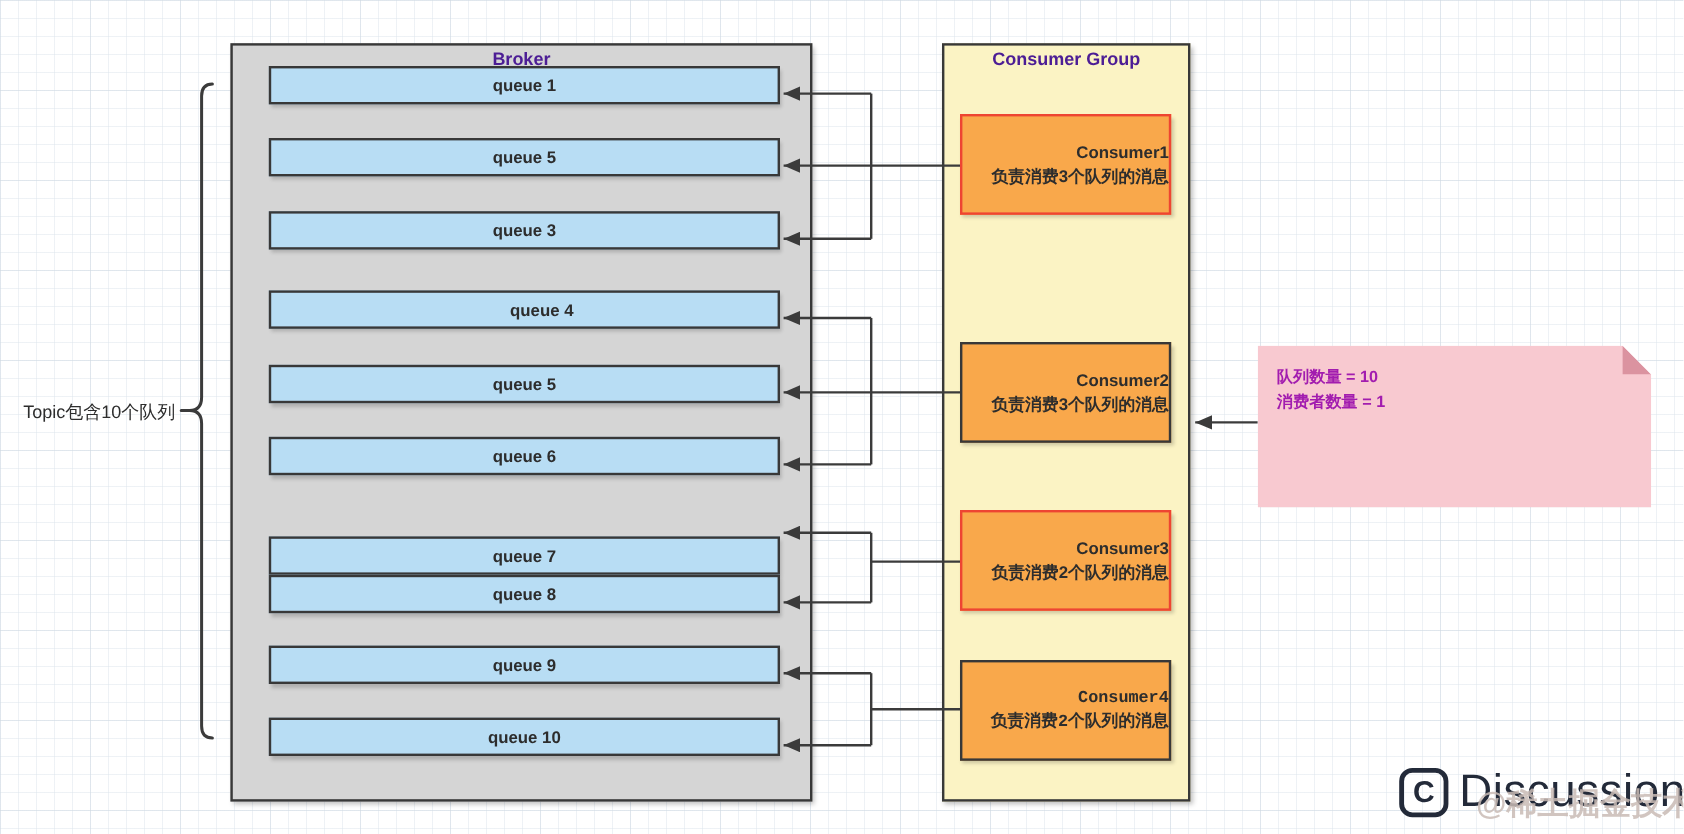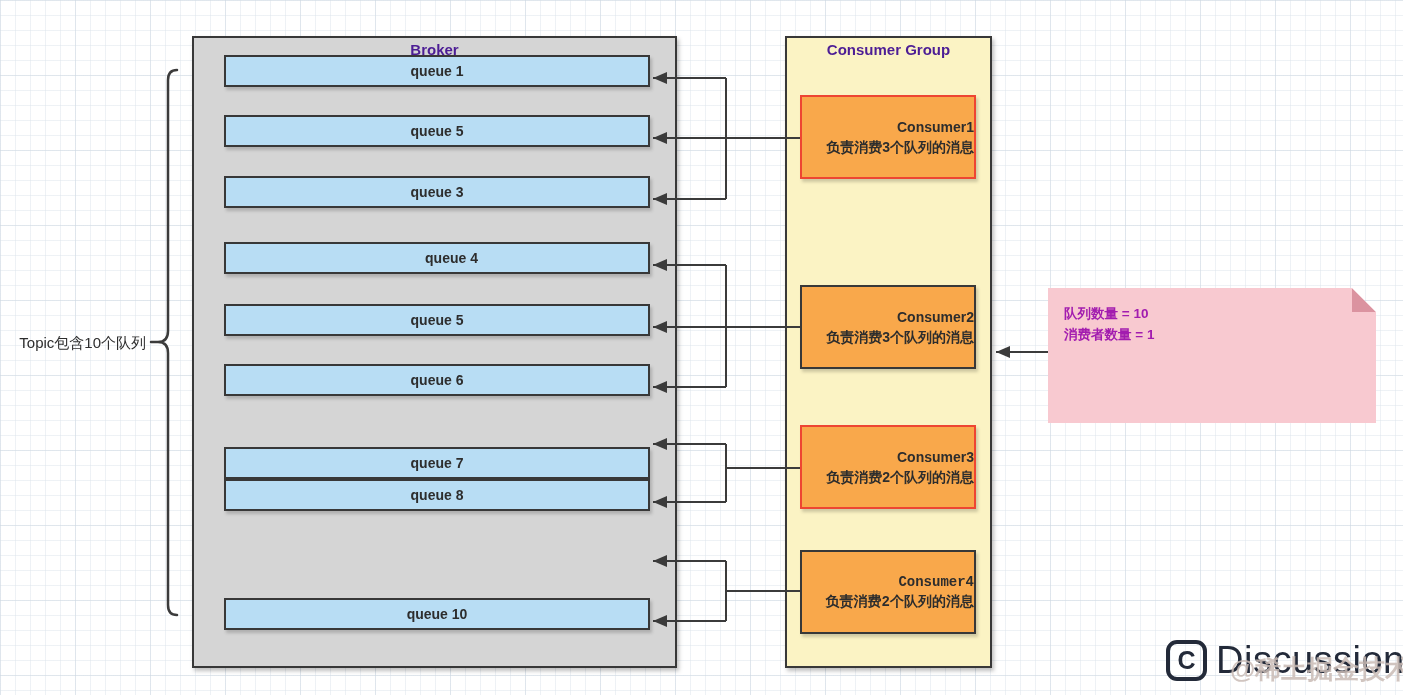--- a/index.html
+++ b/index.html
@@ -139,20 +139,21 @@
   <div class="watermark">@稀土掘金技术社区</div>
 
 <div class="queue-box" style="top: 55px;">queue 1</div>
     <div class="queue-box" style="top: 115px;">queue 5</div>
     <div class="queue-box" style="top: 176px;">queue 3</div>
     <div class="queue-box" style="top: 242px; padding-left: 29px;">queue 4</div>
     <div class="queue-box" style="top: 304px;">queue 5</div>
     <div class="queue-box" style="top: 364px;">queue 6</div>
     <div class="queue-box" style="top: 434px; margin-top: 13px;">queue 7</div>
     <div class="queue-box" style="top: 479px;">queue 8</div>
+    <div class="queue-box" style="top: 538px;">queue 9</div>
     <div class="queue-box" style="top: 598px;">queue 10</div>
     <div class="consumer-box c-red" style="top: 95px;">
       <div>Consumer1</div>
       <div>负责消费3个队列的消息</div>
     </div>
     <div class="consumer-box c-dark" style="top: 285px;">
       <div>Consumer2</div>
       <div>负责消费3个队列的消息</div>
     </div>
     <div class="consumer-box c-red" style="top: 425px;">

